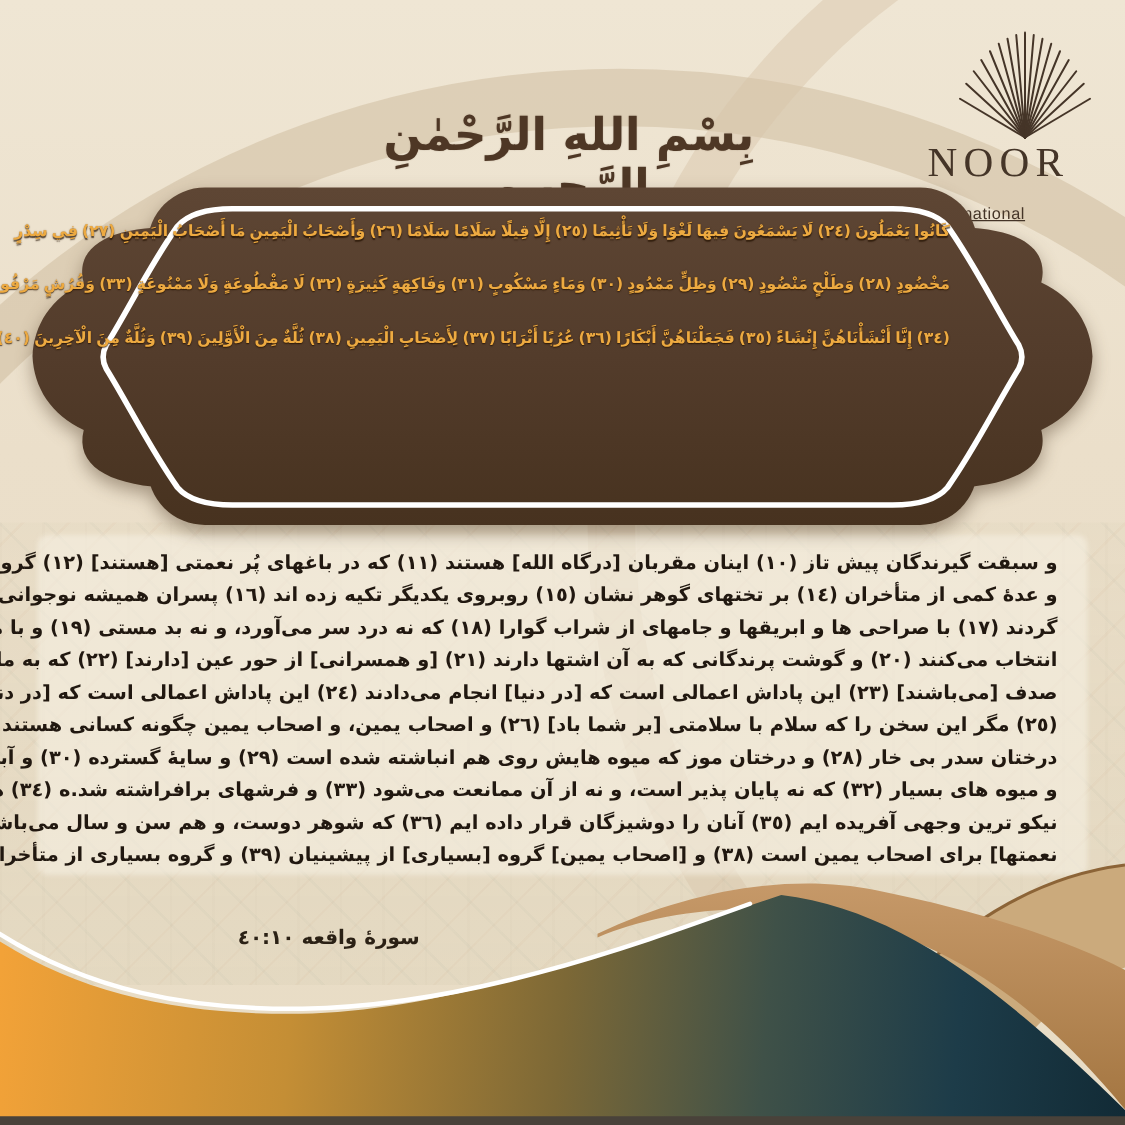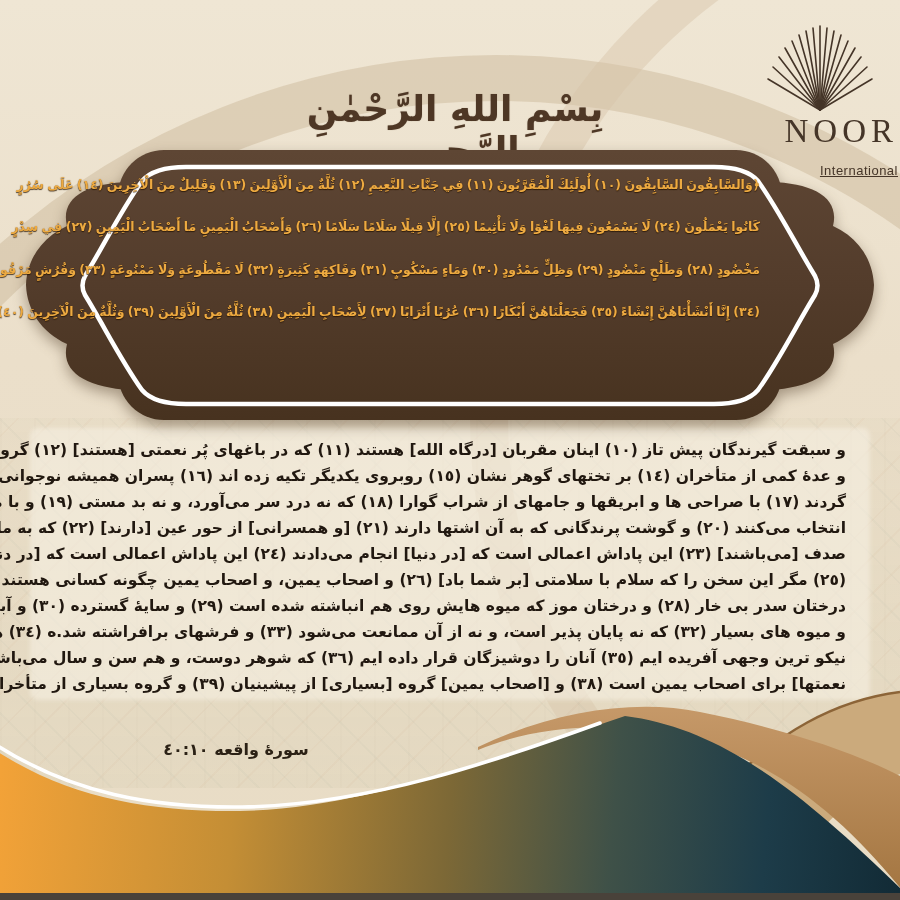--- a/index.html
+++ b/index.html
@@ -22,39 +22,39 @@
        linear-gradient(180deg,rgba(222,211,185,.35),rgba(214,205,178,.5));}
   #trans-wash{left:30px;top:428px;width:840px;height:272px;
       background:rgba(248,242,229,.55);border-radius:8px;filter:blur(2px);}
 
   
   #bismillah{left:250px;top:88px;width:410px;text-align:center;direction:rtl;
      font-size:36px;font-weight:bold;color:#4e3725;letter-spacing:1px;
      text-shadow:0 0 1px rgba(78,55,37,.4);}
 
   
-  #logo{left:742px;top:24px;width:156px;text-align:right;color:#453528;}
+  #logo{left:742px;top:24px;width:156px;text-align:left;color:#453528;}
   #logo .wordmark{font-family:"Liberation Serif",serif;font-size:33px;
      letter-spacing:5px;line-height:34px;margin-top:2px;}
   #logo .subtitle{font-family:"Liberation Sans",sans-serif;font-size:13px;
      letter-spacing:.5px;margin-top:15px;text-decoration:underline;}
 
   
   #frame-svg{left:0;top:0;filter:drop-shadow(0 6px 7px rgba(60,40,20,.40));}
   #verse-block{left:140px;top:164px;width:620px;direction:rtl;}
   .verse-line{height:42.4px;line-height:42.4px;font-size:12.5px;font-weight:bold;
      color:#edaa41;text-align:justify;text-align-last:justify;
      word-spacing:-1px;white-space:nowrap;overflow:visible;
      text-shadow:0 1px 1px rgba(35,18,2,.75),0 0 1px rgba(90,50,0,.5);}
 
   
   #translation{left:56px;top:437px;width:790px;direction:rtl;}
   .trans-line{height:26px;line-height:26px;font-size:15.5px;font-weight:bold;
      color:#211810;text-align:justify;text-align-last:justify;white-space:nowrap;}
-  #reference{left:141px;top:740px;width:190px;direction:rtl;text-align:center;
+  #reference{left:168px;top:740px;width:190px;direction:rtl;text-align:center;
      font-size:16px;font-weight:bold;color:#2b2115;}
 
   
   #footer-svg{left:0;top:0;}
   #footer-row{left:0;top:828px;width:900px;height:38px;}
 </style>
 </head>
 <body>
 
 <div id="bg" class="abs"></div>
@@ -104,21 +104,20 @@
            C 27 310 41 332 67 344 C 60 372 86 387 130 390 Z" fill="url(#brownGrad)"></path>
   <path d="M 770 182 C 814 183 840 198 833 226 C 859 238 873 260 874 285
            C 873 310 859 332 833 344 C 840 372 814 387 770 390 Z" fill="url(#brownGrad)"></path>
   <path d="M 186 167 L 714 167 Q 746 167 758 181 C 780 212 797 247 815 276
            Q 820 285.5 815 295 C 797 324 780 359 758 390 Q 746 404 714 404
            L 186 404 Q 154 404 142 390 C 120 359 103 324 85 295
            Q 80 285.5 85 276 C 103 247 120 212 142 181 Q 154 167 186 167 Z" fill="none" stroke="#ffffff" stroke-width="4.5" stroke-linejoin="round"></path>
 </svg>
 
 <div id="verse-block" class="abs">
-  <div class="verse-line">﴿وَالسَّابِقُونَ السَّابِقُونَ (١٠) أُولَئِكَ الْمُقَرَّبُونَ (١١) فِي جَنَّاتِ النَّعِيمِ (١٢) ثُلَّةٌ مِنَ الْأَوَّلِينَ (١٣) وَقَلِيلٌ مِنَ الْآخِرِينَ (١٤) عَلَى سُرُرٍ</div>
   <div class="verse-line">كَانُوا يَعْمَلُونَ (٢٤) لَا يَسْمَعُونَ فِيهَا لَغْوًا وَلَا تَأْثِيمًا (٢٥) إِلَّا قِيلًا سَلَامًا سَلَامًا (٢٦) وَأَصْحَابُ الْيَمِينِ مَا أَصْحَابُ الْيَمِينِ (٢٧) فِي سِدْرٍ</div>
   <div class="verse-line">مَخْضُودٍ (٢٨) وَطَلْحٍ مَنْضُودٍ (٢٩) وَظِلٍّ مَمْدُودٍ (٣٠) وَمَاءٍ مَسْكُوبٍ (٣١) وَفَاكِهَةٍ كَثِيرَةٍ (٣٢) لَا مَقْطُوعَةٍ وَلَا مَمْنُوعَةٍ (٣٣) وَفُرُشٍ مَرْفُوعَةٍ</div>
   <div class="verse-line">(٣٤) إِنَّا أَنْشَأْنَاهُنَّ إِنْشَاءً (٣٥) فَجَعَلْنَاهُنَّ أَبْكَارًا (٣٦) عُرُبًا أَتْرَابًا (٣٧) لِأَصْحَابِ الْيَمِينِ (٣٨) ثُلَّةٌ مِنَ الْأَوَّلِينَ (٣٩) وَثُلَّةٌ مِنَ الْآخِرِينَ (٤٠)﴾</div>
 </div>
 
 <div id="translation" class="abs">
   <div class="trans-line">و سبقت گیرندگان پیش تاز (١٠) اینان مقربان [درگاه الله] هستند (١١) که در باغهای پُر نعمتی [هستند] (١٢) گروهی از پیشینیان (١٣)</div>
   <div class="trans-line">و عدهٔ کمی از متأخران (١٤) بر تختهای گوهر نشان (١٥) روبروی یکدیگر تکیه زده اند (١٦) پسران همیشه نوجوانی به اطراف شان می</div>
   <div class="trans-line">گردند (١٧) با صراحی ها و ابریقها و جامهای از شراب گوارا (١٨) که نه درد سر می‌آورد، و نه بد مستی (١٩) و با میوه هایی که</div>
   <div class="trans-line">انتخاب می‌کنند (٢٠) و گوشت پرندگانی که به آن اشتها دارند (٢١) [و همسرانی] از حور عین [دارند] (٢٢) که به مانند مروارید نهان در</div>

